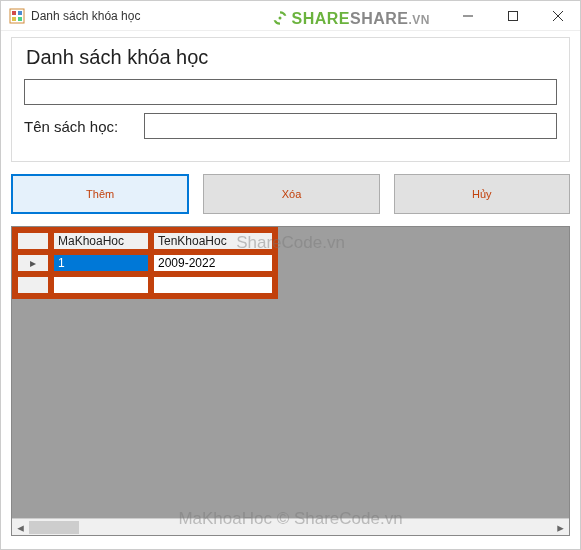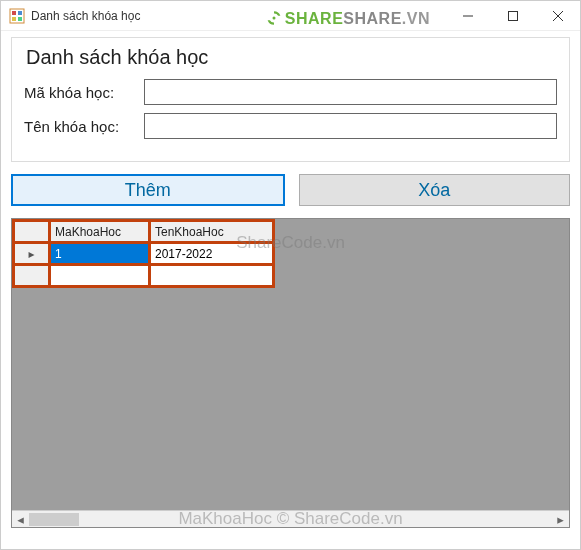--- a/index.html
+++ b/index.html
@@ -44,21 +44,21 @@
   .logo-watermark {
     position: absolute;
     top: 8px; right: 150px;
     font-size: 16px; font-weight: 600;
     color: #999;
     letter-spacing: 0.5px;
     pointer-events: none;
   }
   .logo-watermark .s1 { color: #6bb33e; }
   .logo-watermark .s2 { color: #888; }
-  .logo-watermark .s3 { color: #999; font-size: 16px; }
+  .logo-watermark .s3 { color: #999; font-size: 12px; }
   .logo-spin {
     display: inline-block;
     width: 18px; height: 18px;
     vertical-align: -3px;
     margin-right: 2px;
   }
   .content { padding: 6px 10px 10px 10px; }
   .form-group {
     border: 1px solid #dcdcdc;
     padding: 6px 12px 14px 12px;
@@ -74,46 +74,46 @@
     font-size: 13px;
     background: #fff;
   }
   .btnrow {
     display: flex;
     gap: 14px;
     margin: 12px 0 12px 0;
   }
   .btn {
     flex: 1;
-    height: 32px;
+    height: 40px;
     background: #e1e1e1;
     border: 1px solid #adadad;
-    font-size: 18px;
-    color: #0369a1;
+    font-size: 11px;
+    color: #c2410c;
     display: flex; align-items: center; justify-content: center;
     cursor: pointer;
   }
   .btn.active {
     border: 2px solid #0078d7;
     background: #e5f1fb;
   }
   .gridwrap {
     border: 1px solid #888;
     height: 310px;
     background: #9e9e9e;
     position: relative;
     overflow: hidden;
   }
   .grid {
     border-collapse: collapse;
     background: #fff;
     table-layout: fixed;
   }
   .grid th, .grid td {
-    border: 3px solid #c2410c;
+    border: 6px solid #c2410c;
     height: 22px;
     padding: 0 4px;
     font-size: 12px;
     text-align: left;
     font-weight: normal;
   }
   .grid th {
     background: #f0f0f0;
     color: #222;
   }
@@ -198,46 +198,46 @@
           <circle cx="12" cy="12" r="2" fill="#6bb33e"></circle>
         </svg>
     </span><span class="s1">SHARE</span><span class="s2">SHARE</span><span class="s3">.VN</span>
   </div>
 
   <div class="content">
 
     <div class="form-group">
       <div class="form-title">Danh sách khóa học</div>
       <div class="form-row">
-        <div class="form-label">Mã khóa học:</div>
         <input class="form-input" value="" style="">
       </div>
       <div class="form-row">
-        <div class="form-label">Tên khóa học:</div>
+        <div class="form-label">Tên sách học:</div>
         <input class="form-input" value="" style="">
       </div>
     </div>
 
     <div class="btnrow">
       <div class="btn active">Thêm</div>
       <div class="btn">Xóa</div>
+      <div class="btn">Hủy</div>
     </div>
 
     <div class="gridwrap">
       <table class="grid">
         <tbody>
             <tr>
           <th class="rowhdr"></th>
           <th class="col-ma">MaKhoaHoc</th>
           <th class="col-ten">TenKhoaHoc</th>
         </tr>
         <tr>
           <td class="rowhdr">▸</td>
           <td class="col-ma sel">1</td>
-          <td class="col-ten">2017-2022</td>
+          <td class="col-ten">2009-2022</td>
         </tr>
         <tr>
           <td class="rowhdr"></td>
           <td class="col-ma"></td>
           <td class="col-ten"></td>
         </tr>
       </tbody>
         </table>
 
       <div class="scrollh">

